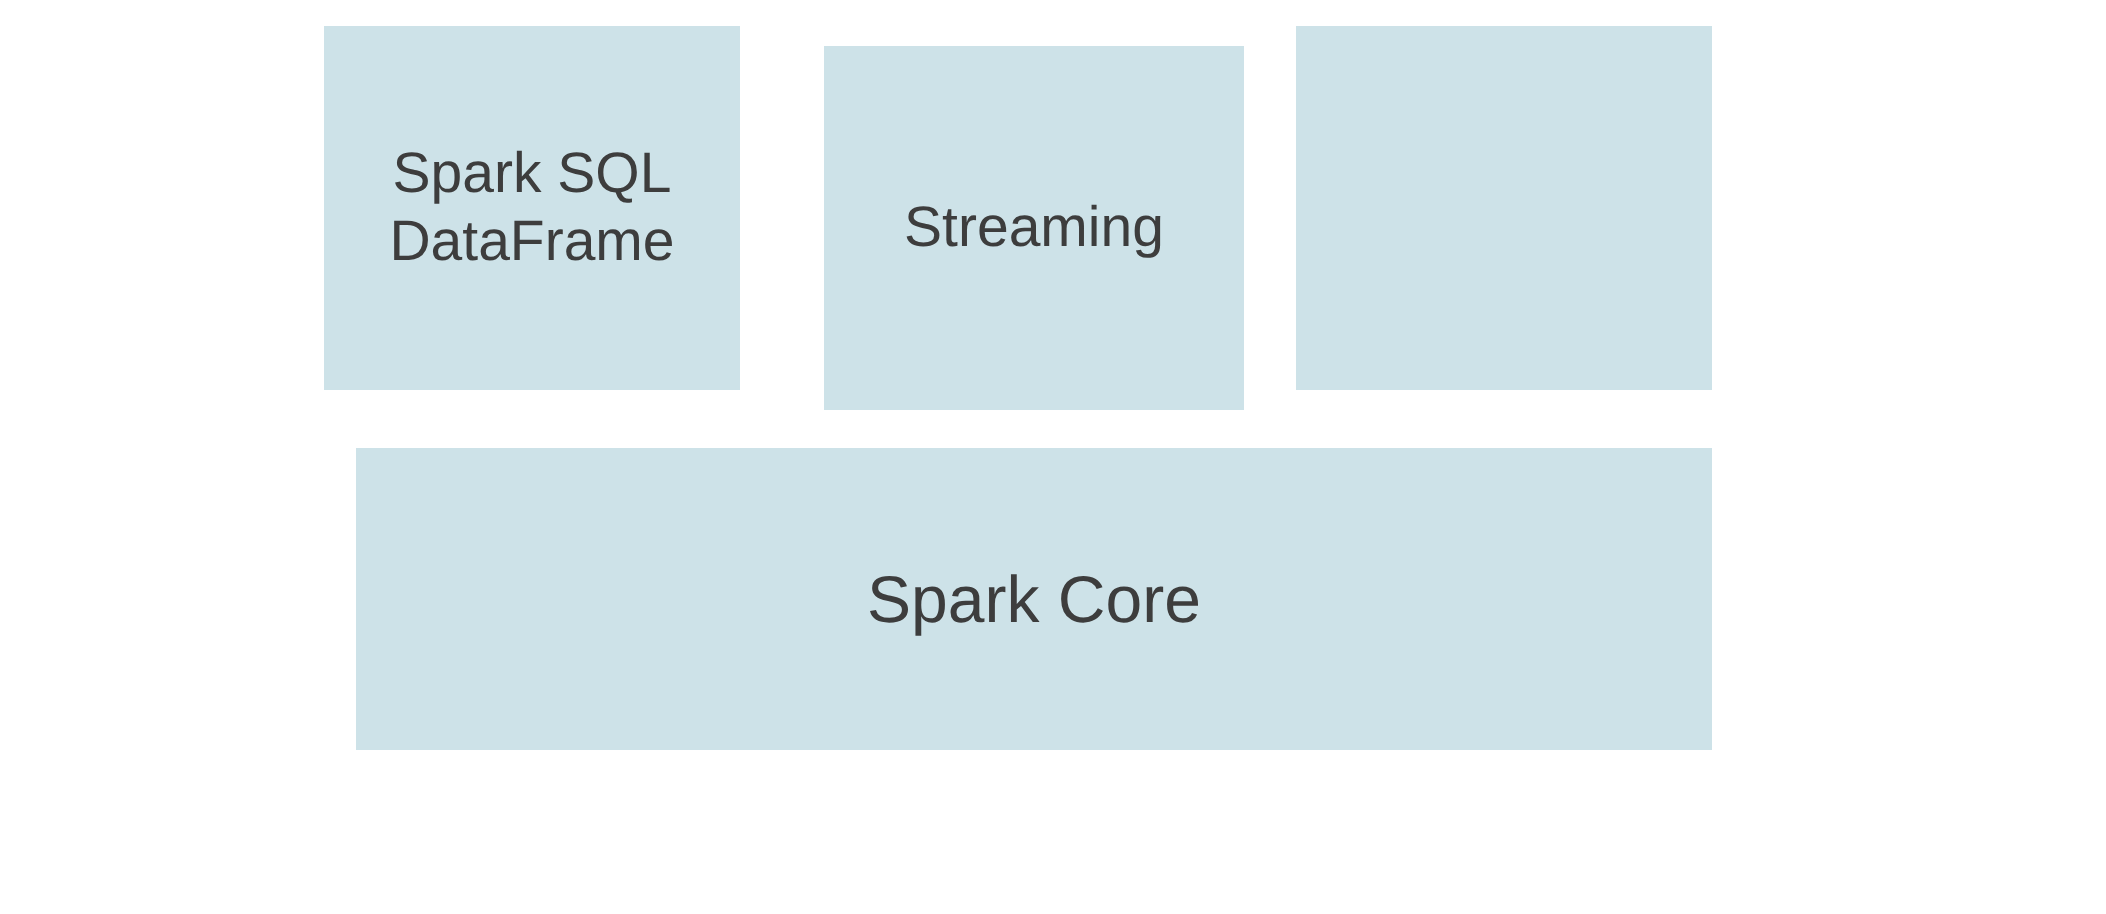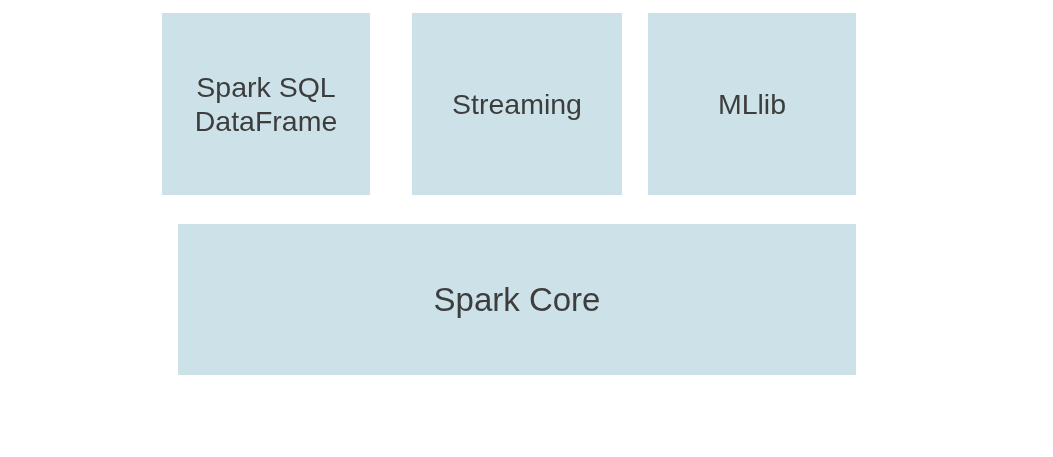--- a/index.html
+++ b/index.html
@@ -1,36 +1,35 @@
 <!DOCTYPE html>
 <html style="--box-fill: #cde2e8; --text-color: #3d3d3d;"><head>
 <meta charset="utf-8">
 <style>
   html,body{margin:0;padding:0;}
   body{width:1053px;height:457px;background:#ffffff;font-family:"Liberation Sans",sans-serif;position:relative;overflow:hidden;}
   .box{position:absolute;background:var(--box-fill,#cde2e8);color:var(--text-color,#3d3d3d);display:flex;flex-direction:column;align-items:center;justify-content:center;text-align:center;}
   .box .title{font-size:28.5px;line-height:34px;white-space:pre-line;}
   .box .subtitle{font-size:22px;line-height:26px;font-style:italic;}
   #box-spark-sql{left:162px;top:13px;width:208px;height:182px;}
-  #box-streaming{left:412px;top:13px;width:210px;height:182px;}
+  #box-streaming{left:412px;top:23px;width:210px;height:182px;}
   #box-mllib{left:648px;top:13px;width:208px;height:182px;}
   #box-core{left:178px;top:224px;width:678px;height:151px;}
   #box-core .title{font-size:33px;line-height:38px;}
 </style>
 </head>
 <body style="background: rgb(255, 255, 255);">
 
 <div class="box" id="box-spark-sql">
   <div class="title">Spark SQL
 DataFrame</div>
 </div>
 
 <div class="box" id="box-streaming">
   <div class="title">Streaming</div>
 </div>
 
 <div class="box" id="box-mllib">
-  <div class="title">MLlib</div>
 </div>
 
 <div class="box" id="box-core">
   <div class="title">Spark Core</div>
 </div>
 
 </body></html>

